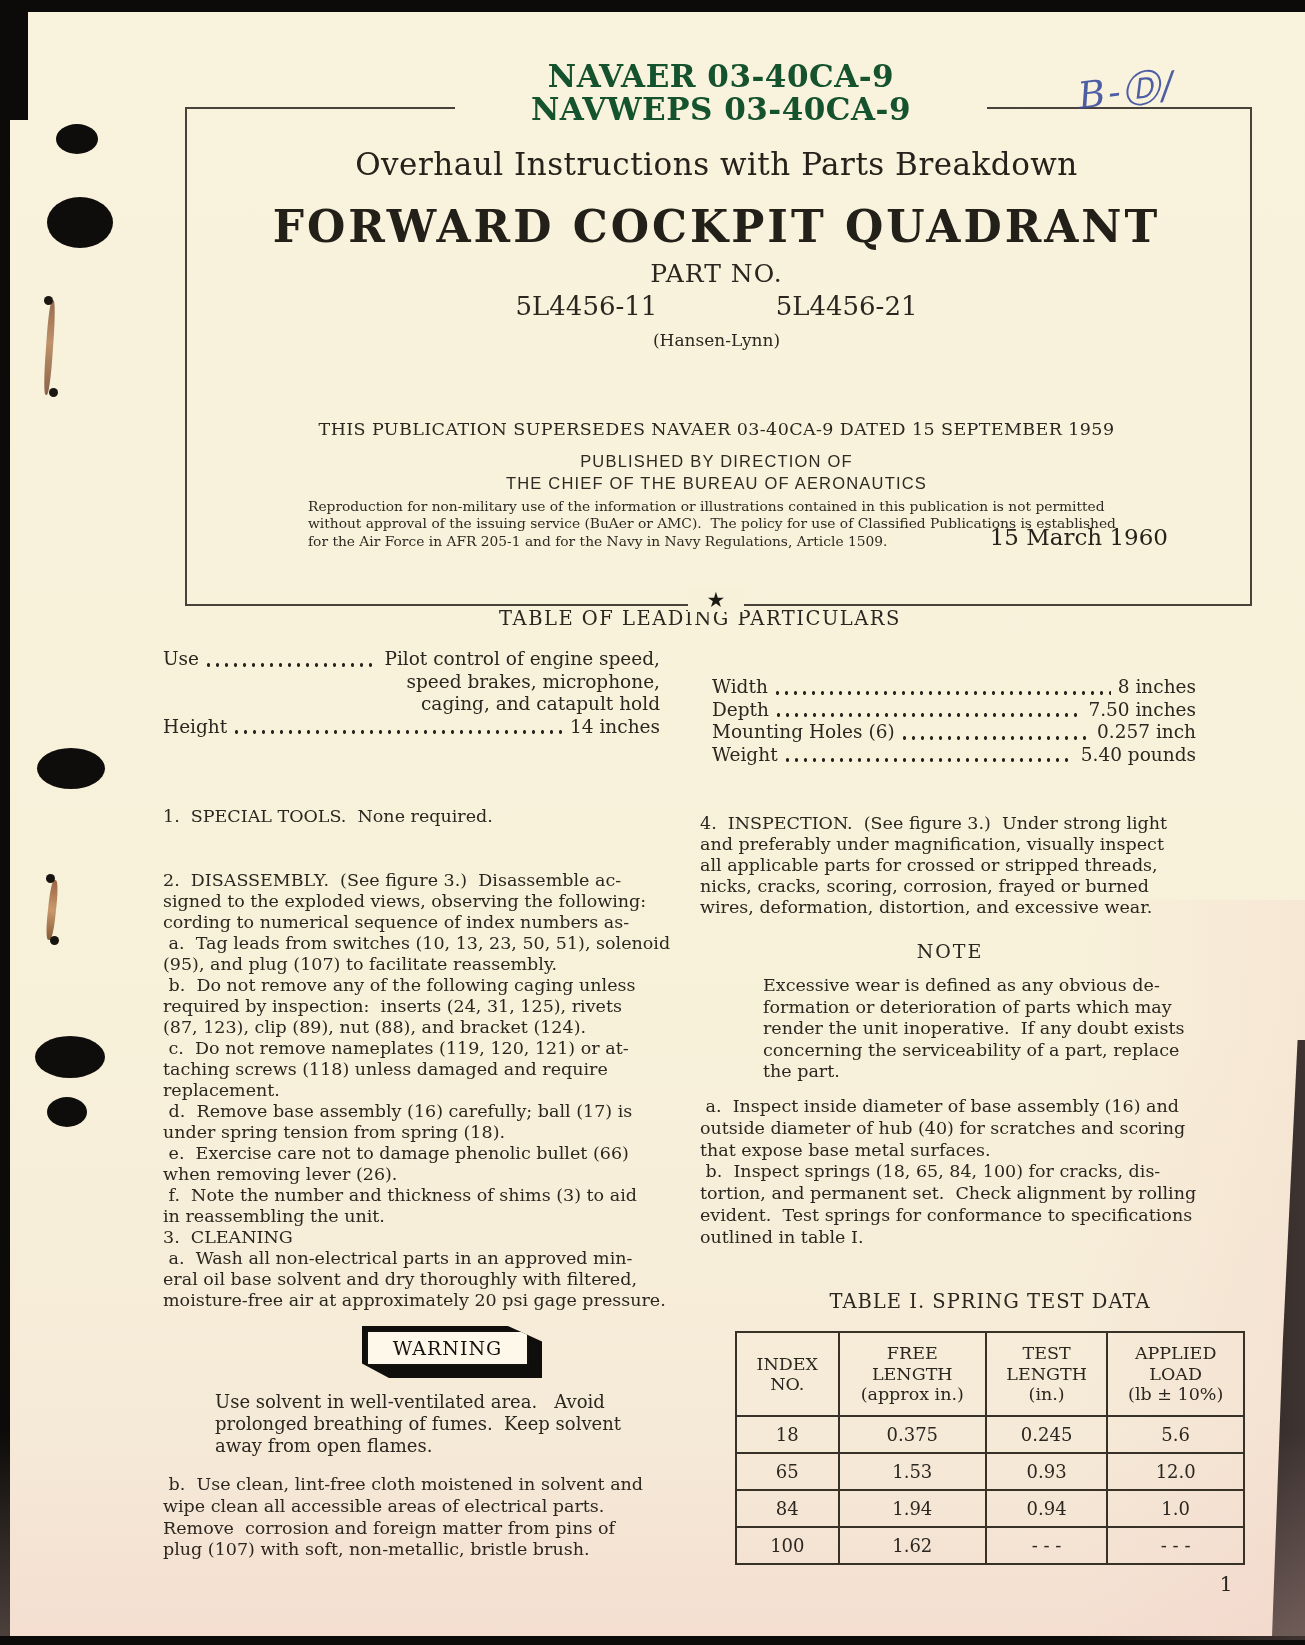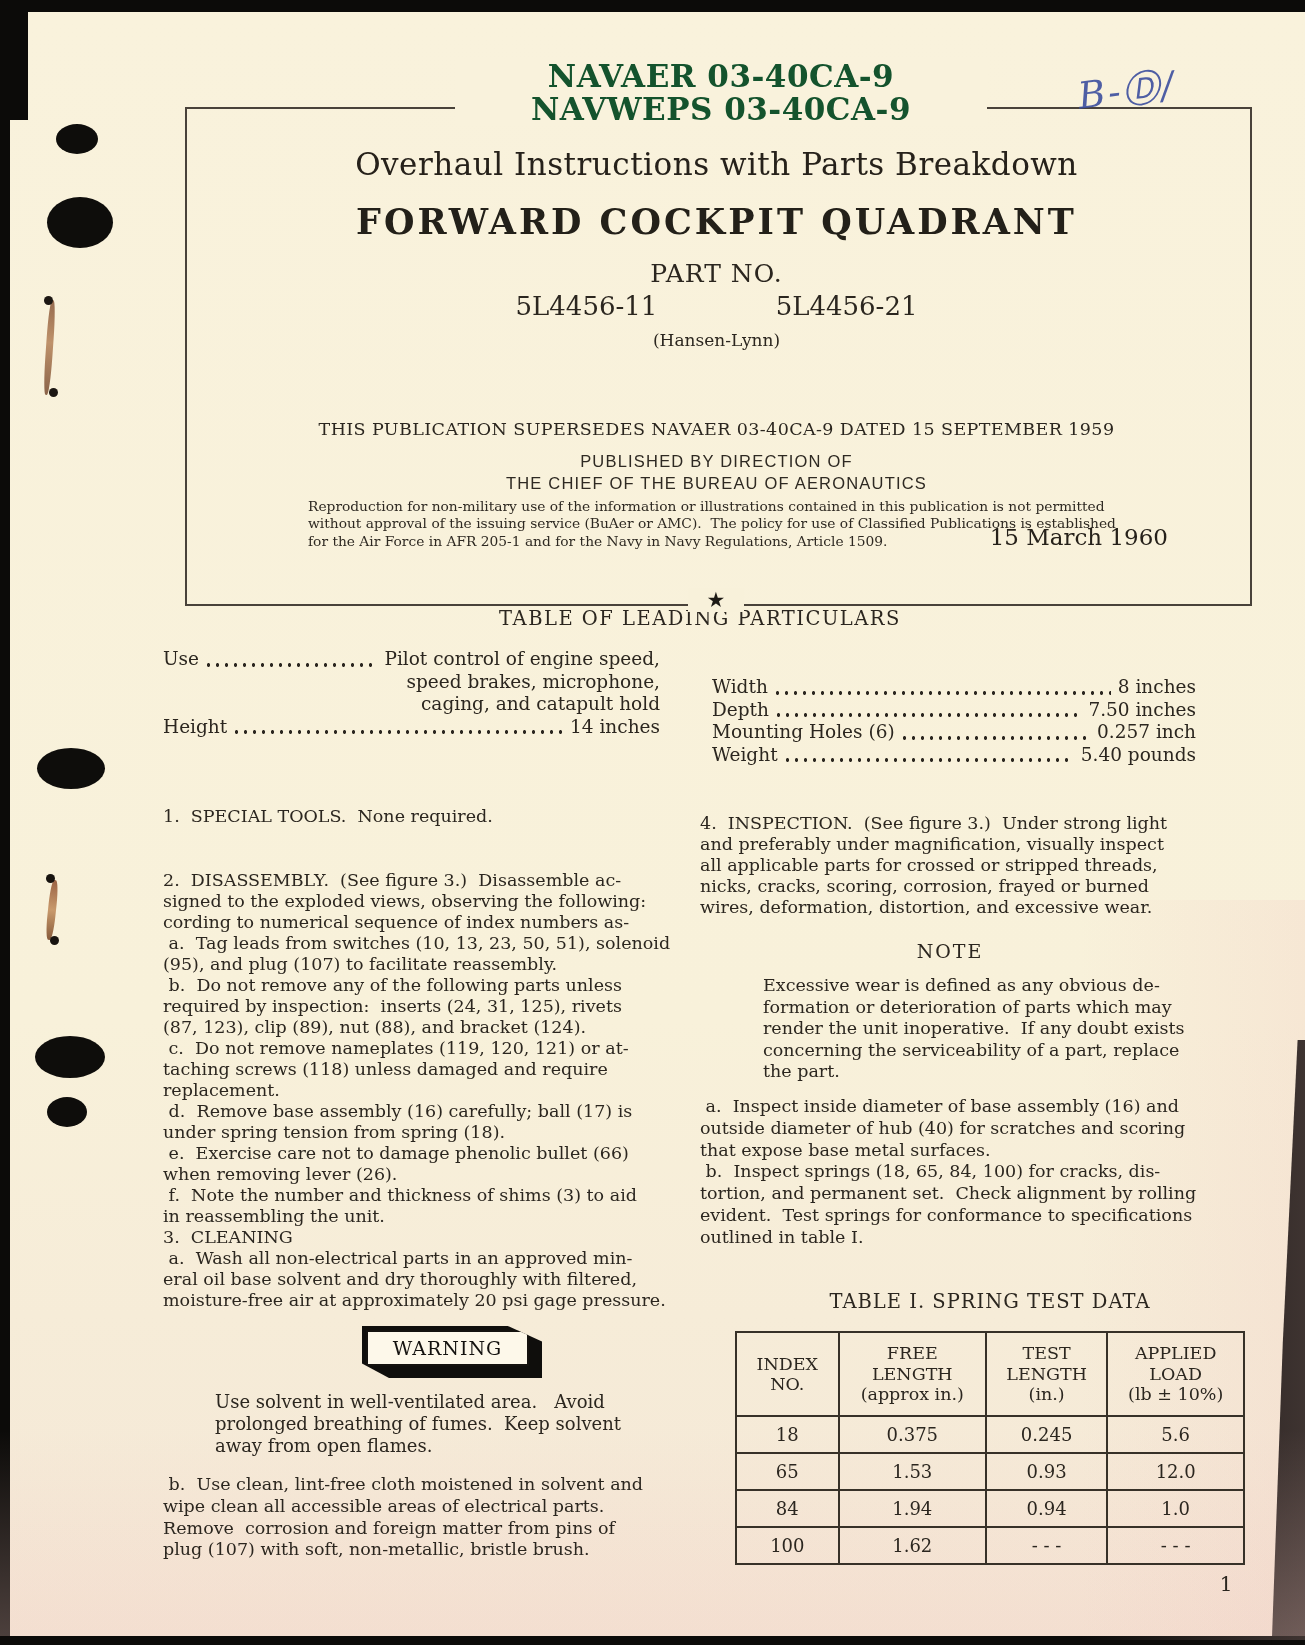--- a/index.html
+++ b/index.html
@@ -20,21 +20,21 @@
   .hbox{position:absolute;left:185px;top:107px;width:1063px;height:495px;
         border:2px solid #49423a;}
   .docnums{position:absolute;left:455px;top:60px;width:520px;text-align:center;
            background:#f9f2dc;font-weight:bold;font-size:31px;line-height:33px;
            letter-spacing:.5px;color:#14532d;z-index:3;padding:0 6px;}
   .handwrite{position:absolute;left:1078px;top:66px;font-style:italic;font-size:37px;
              color:#3c4f9f;transform:rotate(-7deg);z-index:4;letter-spacing:2px;opacity:.9;}
   .star-chip{position:absolute;left:688px;top:588px;width:56px;text-align:center;
              background:#f8f1da;font-size:21px;z-index:3;color:#1d1a15;}
   .title{left:185px;top:146px;width:1063px;font-size:31px;letter-spacing:.5px;color:#26211a;}
-  .subject{left:185px;top:201px;width:1063px;font-size:35px;font-weight:bold;letter-spacing:3px;color:#232019;}
+  .subject{left:185px;top:201px;width:1063px;font-size:44px;font-weight:bold;letter-spacing:3px;color:#232019;}
   .partlbl{left:185px;top:259px;width:1063px;font-size:25px;letter-spacing:1px;}
   .partnums{left:185px;top:291px;width:1063px;font-size:26px;}
   .partnums span{margin:0 55px;}
   .manuf{left:185px;top:330px;width:1063px;font-size:17px;}
   .supersedes{left:185px;top:419px;width:1063px;font-size:17.5px;letter-spacing:.4px;}
   .published{left:185px;width:1063px;font-family:"Liberation Sans",sans-serif;
              font-size:16.5px;letter-spacing:1.2px;color:#2e2922;}
   .repro{left:308px;top:498px;width:762px;font-size:13.8px;line-height:17.4px;color:#2e2922;}
   .date{left:890px;top:524px;width:278px;text-align:right;font-size:23px;color:#26211a;}
   
@@ -158,21 +158,21 @@
     </div>
   </div>
 
   <div class="para line" style="left:163px;top:806px;width:500px;">1.  SPECIAL TOOLS.  None required.</div>
   <div class="para" style="left:163px;top:850px;width:500px;margin-top:20px;">
       <div class="line">2.  DISASSEMBLY.  (See figure 3.)  Disassemble ac-</div>
       <div class="line">signed to the exploded views, observing the following:</div>
       <div class="line">cording to numerical sequence of index numbers as-</div>
       <div class="line"> a.  Tag leads from switches (10, 13, 23, 50, 51), solenoid</div>
       <div class="line">(95), and plug (107) to facilitate reassembly.</div>
-      <div class="line"> b.  Do not remove any of the following parts unless</div>
+      <div class="line"> b.  Do not remove any of the following caging unless</div>
       <div class="line">required by inspection:  inserts (24, 31, 125), rivets</div>
       <div class="line">(87, 123), clip (89), nut (88), and bracket (124).</div>
       <div class="line"> c.  Do not remove nameplates (119, 120, 121) or at-</div>
       <div class="line">taching screws (118) unless damaged and require</div>
       <div class="line">replacement.</div>
       <div class="line"> d.  Remove base assembly (16) carefully; ball (17) is</div>
       <div class="line">under spring tension from spring (18).</div>
       <div class="line"> e.  Exercise care not to damage phenolic bullet (66)</div>
       <div class="line">when removing lever (26).</div>
       <div class="line"> f.  Note the number and thickness of shims (3) to aid</div>

